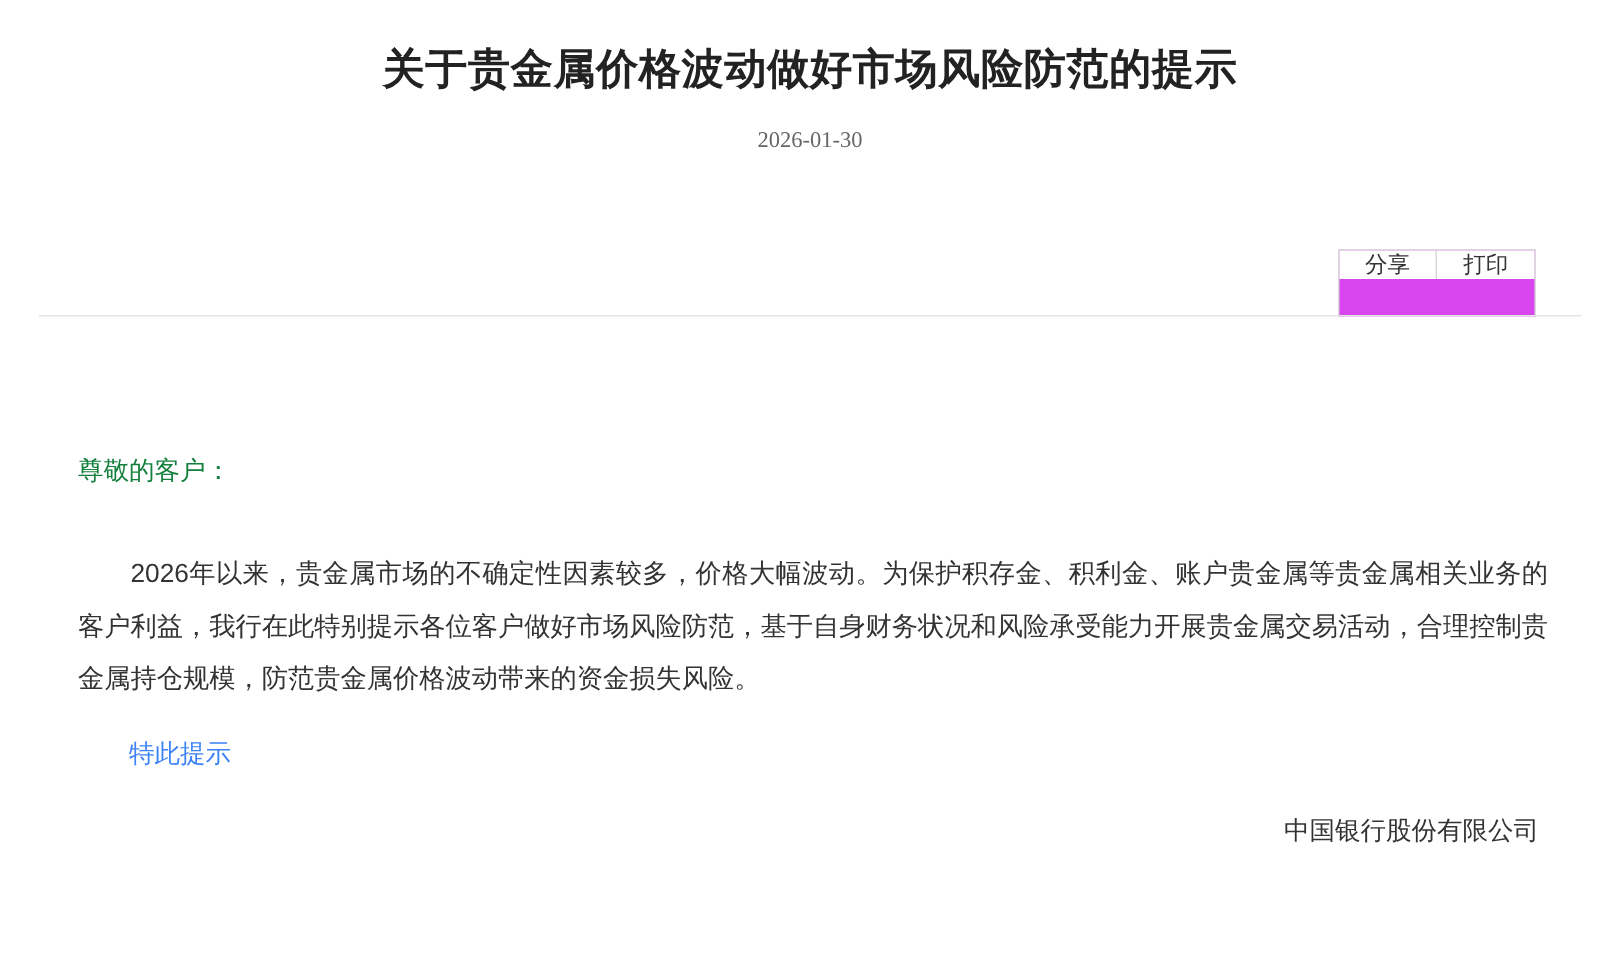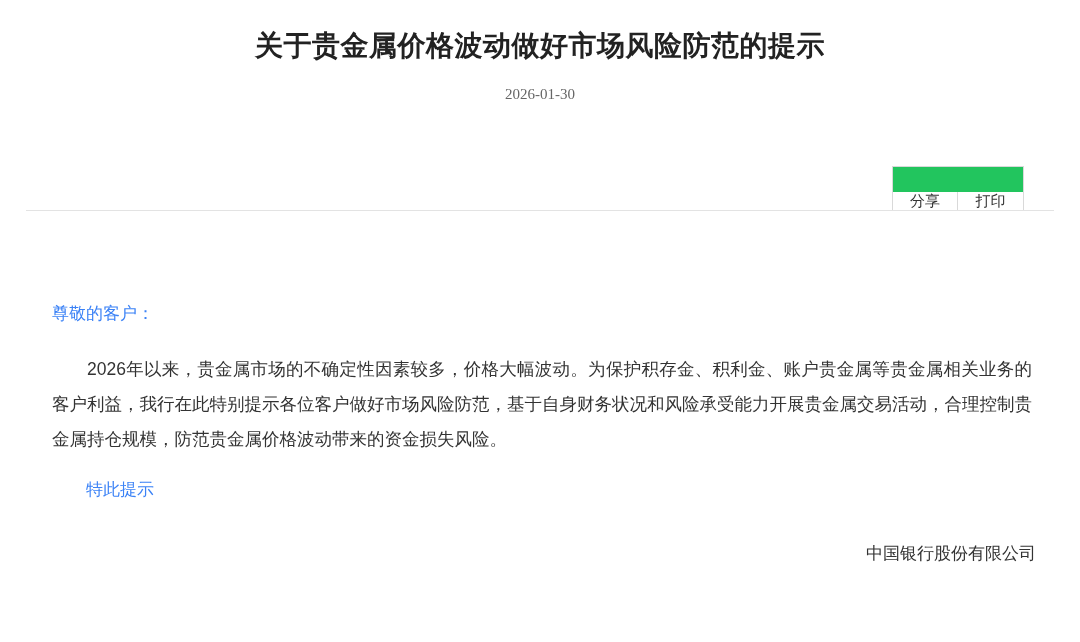--- a/index.html
+++ b/index.html
@@ -36,25 +36,25 @@
     color: #666666;
     margin: 0;
     padding-top: 22px;
     font-family: Liberation Serif, serif;
   }
   .toolbar {
     position: absolute;
     right: 56px;
     top: 166px;
     display: flex;
-    align-items: flex-end;
+    align-items: flex-start;
     border: 1px solid #d9d9d9;
     border-bottom: none;
     height: 44px;
-    background: #22c55e;
+    background: #d946ef;
   }
   .toolbar-btn {
     min-width: 65px;
     padding: 0 16px;
     display: flex;
     align-items: center;
     justify-content: center;
     font-size: 15px;
     color: #333333;
     background: #ffffff;
@@ -75,42 +75,42 @@
     background: #e3e3e3;
   }
   .body-wrap {
     position: absolute;
     left: 52px;
     right: 48px;
     top: 300px;
   }
   .salutation {
     font-size: 17px;
-    color: #3b82f6;
-    margin: 0 0 25px 0;
+    color: #15803d;
+    margin: 0 0 38px 0;
     line-height: 1.6;
   }
   .para {
     font-size: 17.5px;
     color: #333333;
     line-height: 2.0;
     margin: 0 0 18px 0;
     text-indent: 2em;
     text-align: justify;
   }
   .closing {
     font-size: 17px;
     color: #3b82f6;
     line-height: 1.8;
     margin: 14px 0 12px 0;
     text-indent: 2em;
   }
   .signature {
     position: absolute;
-    right: 44px;
+    right: 54px;
     top: 538px;
     text-align: center;
   }
   .sign-org {
     font-size: 17px;
     color: #333333;
     line-height: 1.9;
     margin: 0;
   }
   .sign-date {

